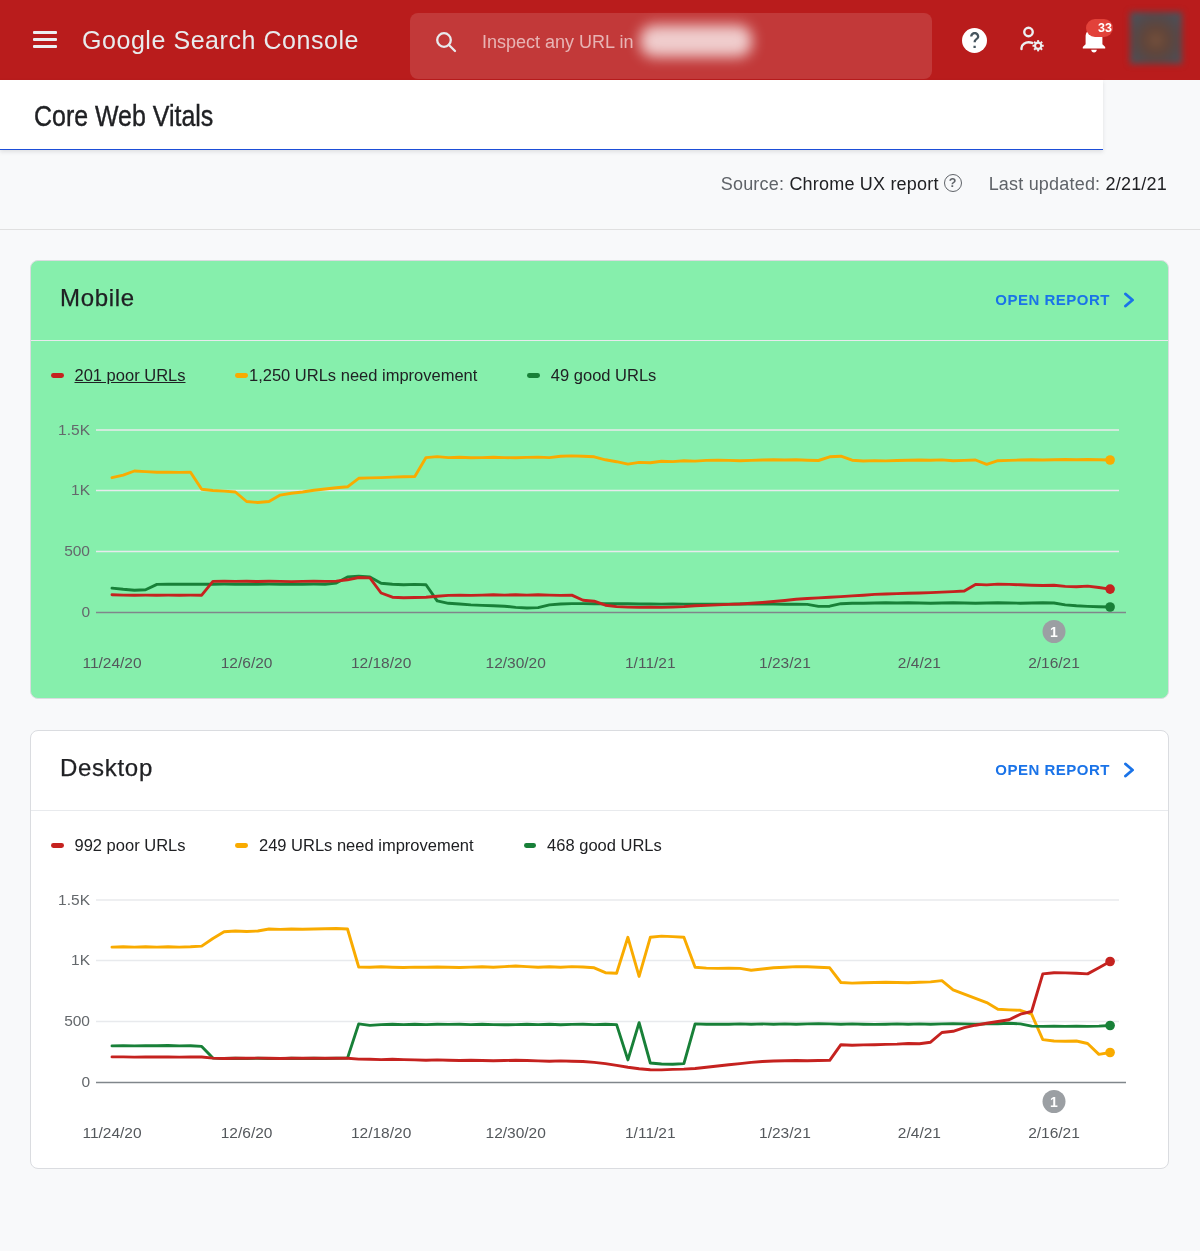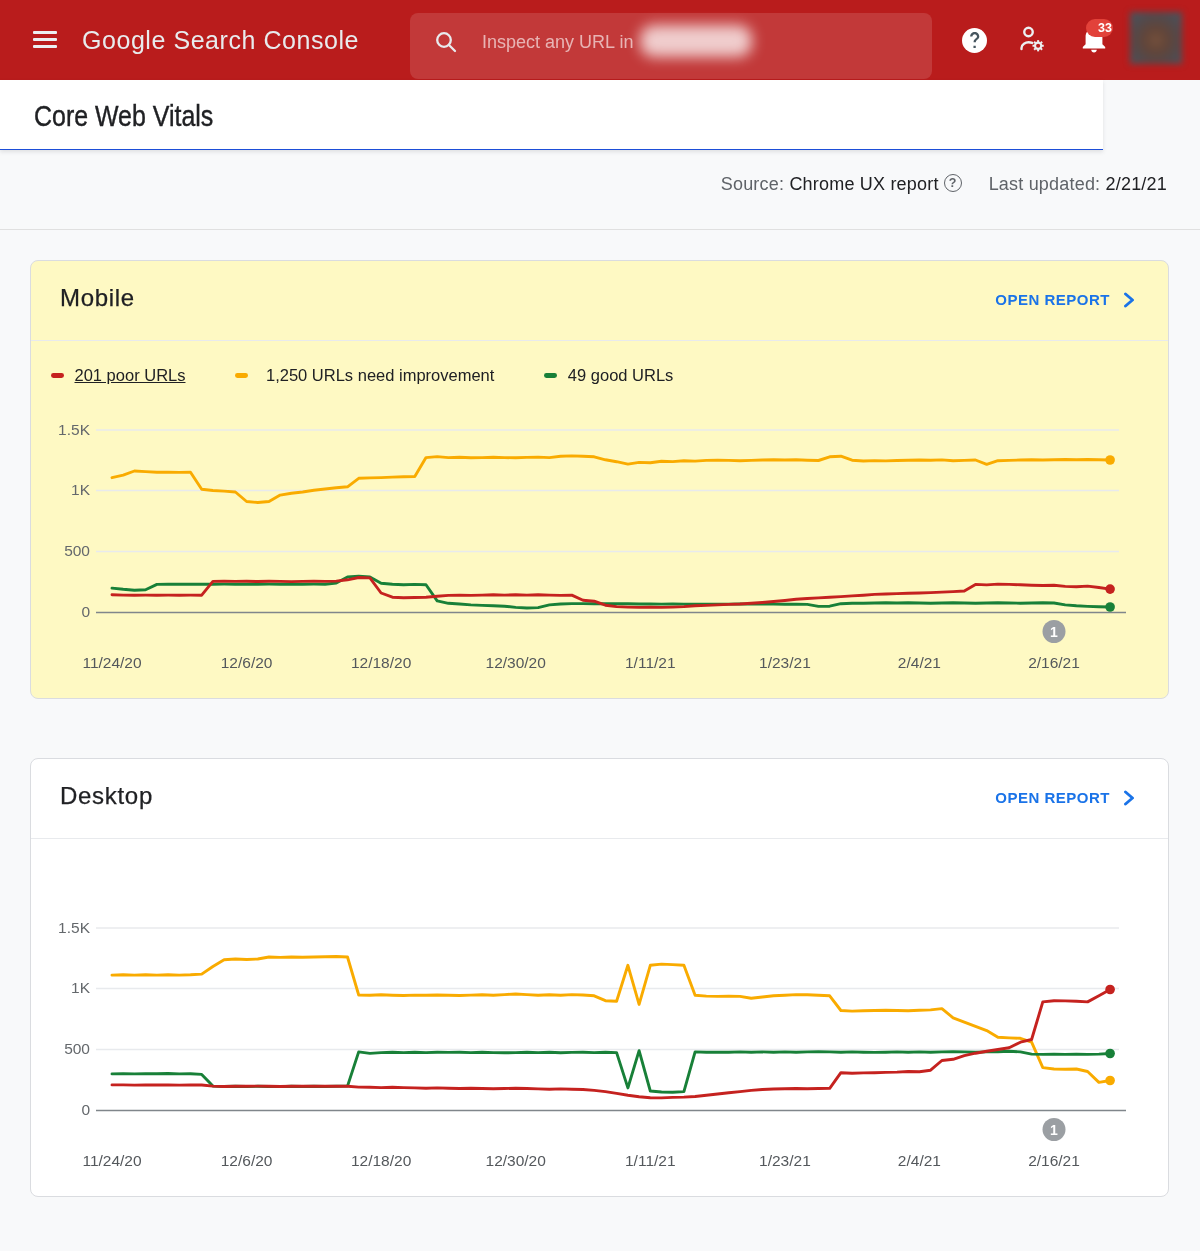--- a/index.html
+++ b/index.html
@@ -70,34 +70,34 @@
 
 <div class="abs" style="left:0;top:174px;width:1167px;height:31px;display:flex;justify-content:flex-end;font-size:18px;letter-spacing:0.2px;white-space:nowrap;">
   <span style="color:#5f6368;">Source:&nbsp;</span>
   <span style="color:#202124;">Chrome UX report</span>
   <span style="display:inline-flex;align-items:center;justify-content:center;width:18px;height:18px;border:1.8px solid #5f6368;border-radius:50%;margin-left:5px;font-size:12.5px;font-weight:bold;color:#5f6368;">?</span>
   <span style="color:#5f6368;margin-left:27px;">Last updated:&nbsp;</span>
   <span style="color:#202124;">2/21/21</span>
 </div>
 <div class="abs" style="left:0;top:229px;width:1200px;height:1px;background:#e0e0e0;"></div>
 
-<div style="position:absolute;left:30px;top:260px;width:1139px;height:439px;background:#fef9c3;border:1px solid #dadce0;border-radius:8px;box-sizing:border-box;">
+<div style="position:absolute;left:30px;top:260px;width:1139px;height:439px;background:#86efac;border:1px solid #dadce0;border-radius:8px;box-sizing:border-box;">
 <div style="position:absolute;left:0;top:0;width:100%;height:80px;border-bottom:1px solid #e8eaed;box-sizing:border-box;"></div>
 <div style="position:absolute;left:29px;top:23px;font-size:24px;letter-spacing:0.7px;line-height:1.2;color:#202124;-webkit-text-stroke:0.25px #202124;">Mobile</div>
 <div style="position:absolute;right:32px;top:30px;display:flex;align-items:center;color:#1a73e8;">
   <span style="font-size:15px;font-weight:bold;letter-spacing:0.5px;">OPEN REPORT</span>
   <svg width="14" height="16" viewBox="0 0 14 16" style="margin-left:12px;">
           <path d="M3.5 2 L10.5 8 L3.5 14" fill="none" stroke="#1a73e8" stroke-width="2.9" stroke-linecap="round" stroke-linejoin="round"></path>
         </svg>
 </div>
 <div style="position:absolute;left:20px;top:105px;height:19px;display:flex;align-items:center;">
         <span style="display:inline-block;width:12.5px;height:4.8px;border-radius:2.4px;background:#c5221f;"></span>
         <span style="margin-left:11px;font-size:16.5px;color:#202124;white-space:nowrap;text-decoration:underline;">201 poor URLs</span>
         <span style="margin-left:50px;display:inline-block;width:12.5px;height:4.8px;border-radius:2.4px;background:#f9ab00;"></span>
-        <span style="margin-left:18px;font-size:16.5px;color:#202124;white-space:nowrap;">1,250 URLs need improvement</span>
+        <span style="margin-left:1px;font-size:16.5px;color:#202124;white-space:nowrap;">1,250 URLs need improvement</span>
         <span style="margin-left:50px;display:inline-block;width:12.5px;height:4.8px;border-radius:2.4px;background:#188038;"></span>
         <span style="margin-left:11px;font-size:16.5px;color:#202124;white-space:nowrap;">49 good URLs</span>
       </div>
 <svg width="1139" height="290" viewBox="0 0 1139 290" style="position:absolute;left:0;top:130px;">
 <line x1="65" y1="39" x2="1088" y2="39" stroke="#e8eaed" stroke-width="1.3"></line>
 <text x="59" y="43.6" text-anchor="end" font-size="15.5" fill="#64686c">1.5K</text>
 <line x1="65" y1="99.5" x2="1088" y2="99.5" stroke="#e8eaed" stroke-width="1.3"></line>
 <text x="59" y="104.1" text-anchor="end" font-size="15.5" fill="#64686c">1K</text>
 <line x1="65" y1="160.5" x2="1088" y2="160.5" stroke="#e8eaed" stroke-width="1.3"></line>
 <text x="59" y="165.1" text-anchor="end" font-size="15.5" fill="#64686c">500</text>
@@ -115,29 +115,37 @@
 <text x="215.6" y="276.5" text-anchor="middle" font-size="15.5" fill="#54585c">12/6/20</text>
 <text x="350.1" y="276.5" text-anchor="middle" font-size="15.5" fill="#54585c">12/18/20</text>
 <text x="484.7" y="276.5" text-anchor="middle" font-size="15.5" fill="#54585c">12/30/20</text>
 <text x="619.3" y="276.5" text-anchor="middle" font-size="15.5" fill="#54585c">1/11/21</text>
 <text x="753.9" y="276.5" text-anchor="middle" font-size="15.5" fill="#54585c">1/23/21</text>
 <text x="888.4" y="276.5" text-anchor="middle" font-size="15.5" fill="#54585c">2/4/21</text>
 <text x="1023.0" y="276.5" text-anchor="middle" font-size="15.5" fill="#54585c">2/16/21</text>
 </svg>
 </div>
 
-<div style="position:absolute;left:30px;top:758px;width:1139px;height:439px;background:#fff;border:1px solid #dadce0;border-radius:8px;box-sizing:border-box;">
+<div style="position:absolute;left:30px;top:730px;width:1139px;height:439px;background:#fff;border:1px solid #dadce0;border-radius:8px;box-sizing:border-box;">
 <div style="position:absolute;left:0;top:0;width:100%;height:80px;border-bottom:1px solid #e8eaed;box-sizing:border-box;"></div>
 <div style="position:absolute;left:29px;top:23px;font-size:24px;letter-spacing:0.7px;line-height:1.2;color:#202124;-webkit-text-stroke:0.25px #202124;">Desktop</div>
 <div style="position:absolute;right:32px;top:30px;display:flex;align-items:center;color:#1a73e8;">
   <span style="font-size:15px;font-weight:bold;letter-spacing:0.5px;">OPEN REPORT</span>
   <svg width="14" height="16" viewBox="0 0 14 16" style="margin-left:12px;">
           <path d="M3.5 2 L10.5 8 L3.5 14" fill="none" stroke="#1a73e8" stroke-width="2.9" stroke-linecap="round" stroke-linejoin="round"></path>
         </svg>
 </div>
+<div style="position:absolute;left:20px;top:105px;height:19px;display:flex;align-items:center;">
+        <span style="display:inline-block;width:12.5px;height:4.8px;border-radius:2.4px;background:#c5221f;"></span>
+        <span style="margin-left:11px;font-size:16.5px;color:#202124;white-space:nowrap;">992 poor URLs</span>
+        <span style="margin-left:50px;display:inline-block;width:12.5px;height:4.8px;border-radius:2.4px;background:#f9ab00;"></span>
+        <span style="margin-left:11px;font-size:16.5px;color:#202124;white-space:nowrap;">249 URLs need improvement</span>
+        <span style="margin-left:50px;display:inline-block;width:12.5px;height:4.8px;border-radius:2.4px;background:#188038;"></span>
+        <span style="margin-left:11px;font-size:16.5px;color:#202124;white-space:nowrap;">468 good URLs</span>
+      </div>
 <svg width="1139" height="290" viewBox="0 0 1139 290" style="position:absolute;left:0;top:130px;">
 <line x1="65" y1="39" x2="1088" y2="39" stroke="#e8eaed" stroke-width="1.3"></line>
 <text x="59" y="43.6" text-anchor="end" font-size="15.5" fill="#64686c">1.5K</text>
 <line x1="65" y1="99.5" x2="1088" y2="99.5" stroke="#e8eaed" stroke-width="1.3"></line>
 <text x="59" y="104.1" text-anchor="end" font-size="15.5" fill="#64686c">1K</text>
 <line x1="65" y1="160.5" x2="1088" y2="160.5" stroke="#e8eaed" stroke-width="1.3"></line>
 <text x="59" y="165.1" text-anchor="end" font-size="15.5" fill="#64686c">500</text>
 <line x1="65" y1="221.5" x2="1095" y2="221.5" stroke="#80868b" stroke-width="1.4"></line>
 <text x="59" y="226.1" text-anchor="end" font-size="15.5" fill="#64686c">0</text>
 <polyline points="81.0,86.1 92.2,85.8 103.4,86.1 114.6,85.7 125.9,86.1 137.1,85.8 148.3,86.1 159.5,85.8 170.7,85.1 181.9,77.5 193.1,70.8 204.4,70.0 215.6,70.5 226.8,70.0 238.0,68.0 249.2,68.4 260.4,68.0 271.6,68.3 282.9,68.0 294.1,67.8 305.3,67.5 316.5,68.0 327.7,106.0 338.9,106.2 350.1,105.8 361.4,106.2 372.6,106.5 383.8,106.1 395.0,106.3 406.2,106.0 417.4,106.2 428.6,106.5 439.9,106.1 451.1,105.8 462.3,106.2 473.5,105.6 484.7,105.0 495.9,105.6 507.1,106.2 518.4,105.8 529.6,106.2 540.8,105.6 552.0,106.0 563.2,106.8 574.4,111.7 585.6,112.3 596.9,76.3 608.1,115.4 619.3,76.3 630.5,75.1 641.7,75.6 652.9,76.3 664.1,106.2 675.4,107.1 686.6,107.4 697.8,107.1 709.0,107.4 720.2,109.3 731.4,108.0 742.6,106.8 753.9,106.2 765.1,105.6 776.3,105.8 787.5,106.2 798.7,106.8 809.9,121.5 821.1,122.1 832.4,121.7 843.6,121.5 854.8,121.2 866.0,121.5 877.2,121.7 888.4,121.2 899.6,120.9 910.9,119.6 922.1,128.8 933.3,133.1 944.5,137.3 955.7,141.6 966.9,148.3 978.1,148.9 989.4,149.3 1000.6,153.2 1011.8,178.6 1023.0,180.0 1034.2,180.3 1045.4,180.0 1056.6,182.5 1067.9,193.4 1079.1,191.5" fill="none" stroke="#f9ab00" stroke-width="2.9" stroke-linejoin="round" stroke-linecap="round"></polyline>

